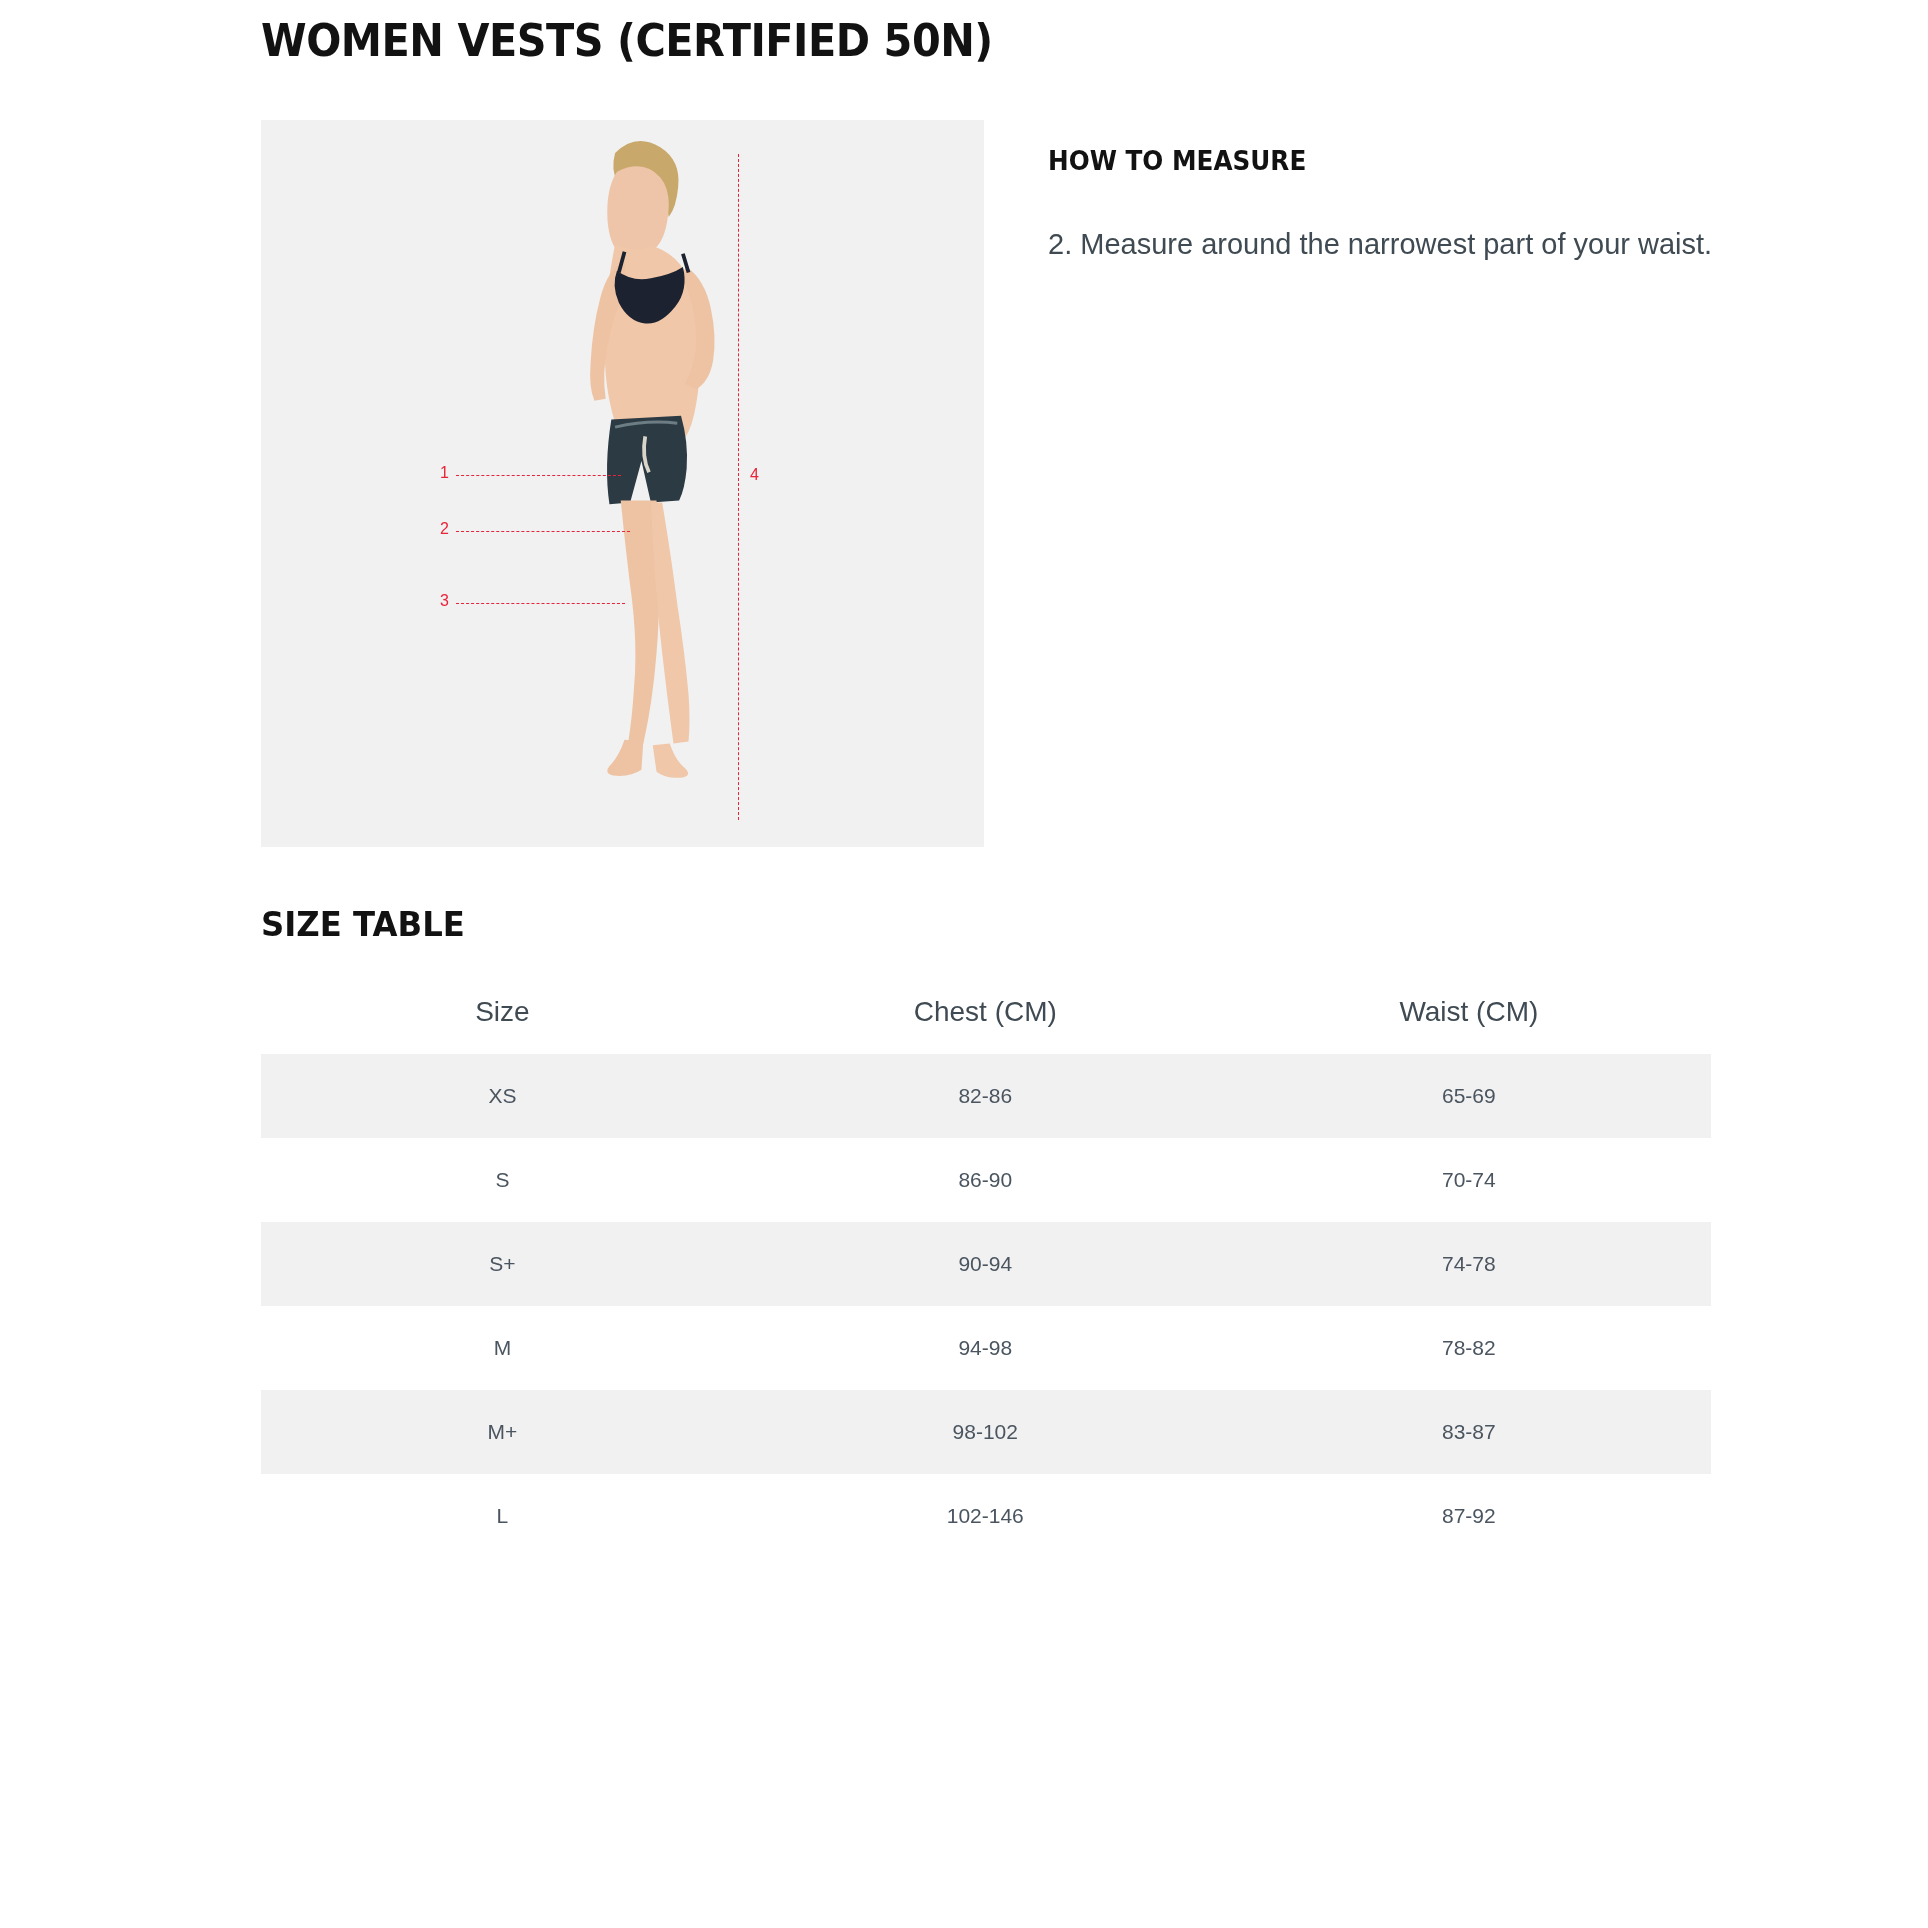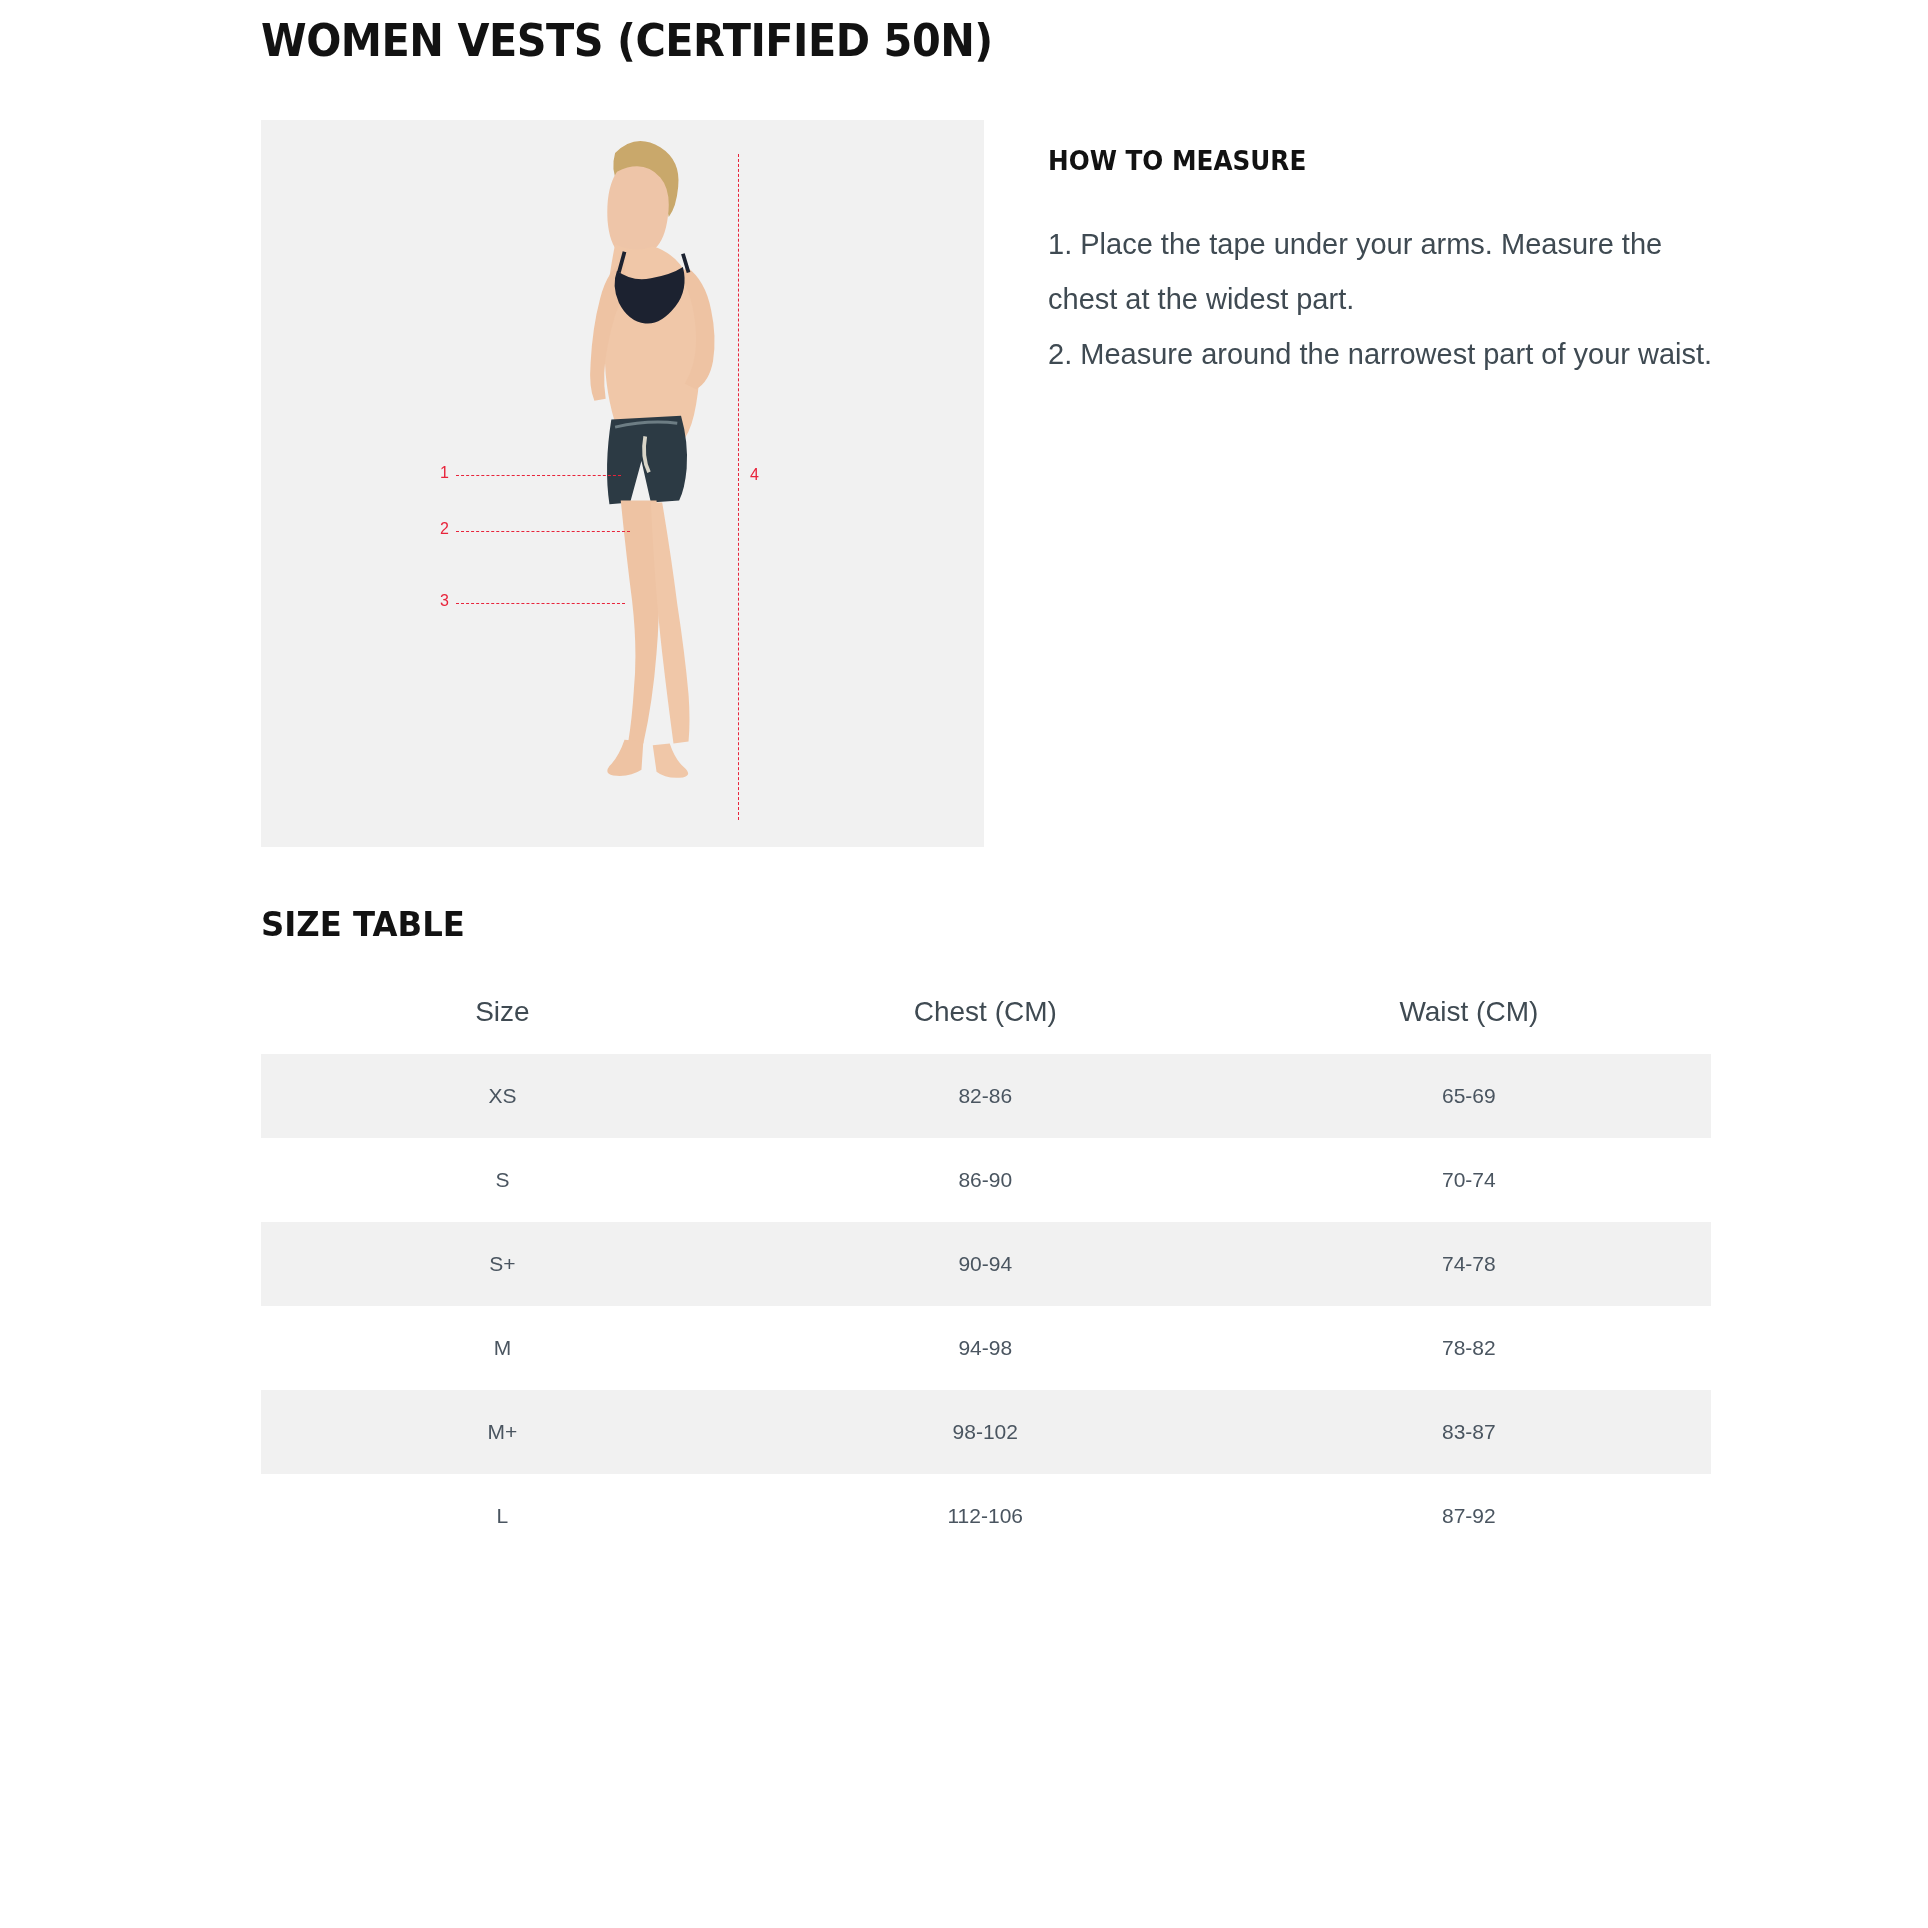--- a/index.html
+++ b/index.html
@@ -222,21 +222,20 @@
 
     <div class="hline" style="left:195px; top:483px; width:169px;"></div>
     <div class="hnum" style="left:179px; top:472px;">3</div>
   </div>
 
   <div class="vline"></div>
   <div class="vline-label">4</div>
 
   <div class="howto-title">HOW TO MEASURE</div>
   <div class="howto-body">
-    <div>1. Place the tape under your arms. Measure the chest at the widest part.</div>
     <div>2. Measure around the narrowest part of your waist.</div>
   </div>
 
   <div class="size-table-title">SIZE TABLE</div>
 
 
   <table class="size-table">
     <thead>
       <tr>
         <th class="col-size">Size</th>
@@ -265,20 +264,20 @@
         <td>94-98</td>
         <td>78-82</td>
       </tr>
       <tr class="odd">
         <td>M+</td>
         <td>98-102</td>
         <td>83-87</td>
       </tr>
       <tr class="even">
         <td>L</td>
-        <td>112-106</td>
+        <td>102-146</td>
         <td>87-92</td>
       </tr>
     </tbody>
   </table>
 
 </div>
 
 
 </body></html>

